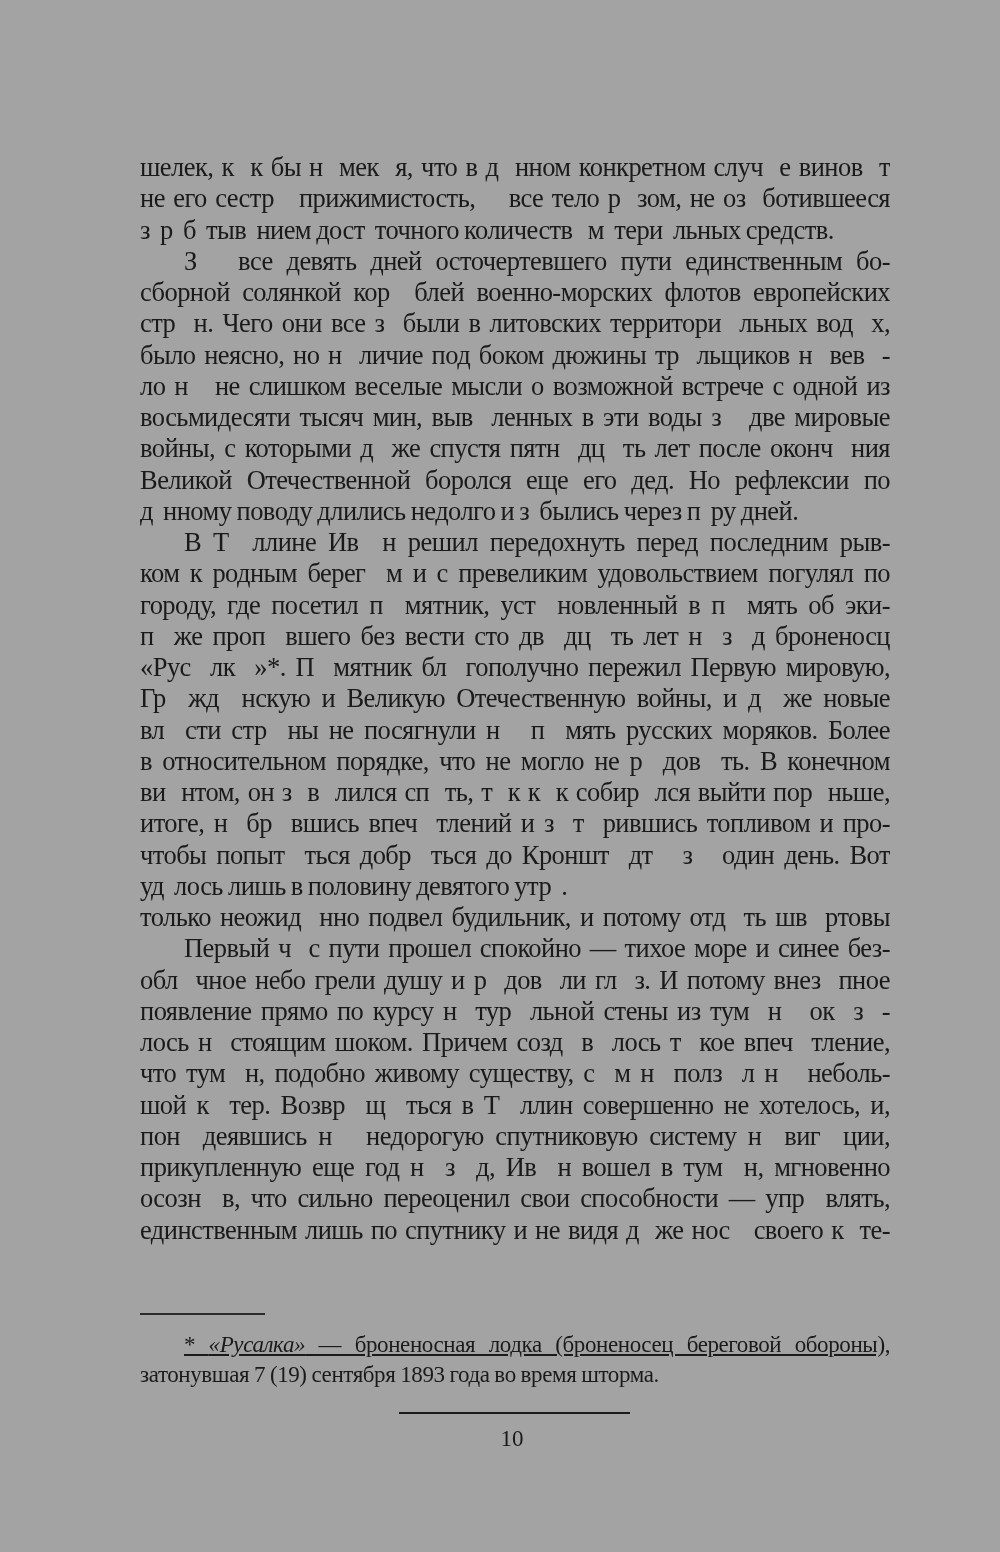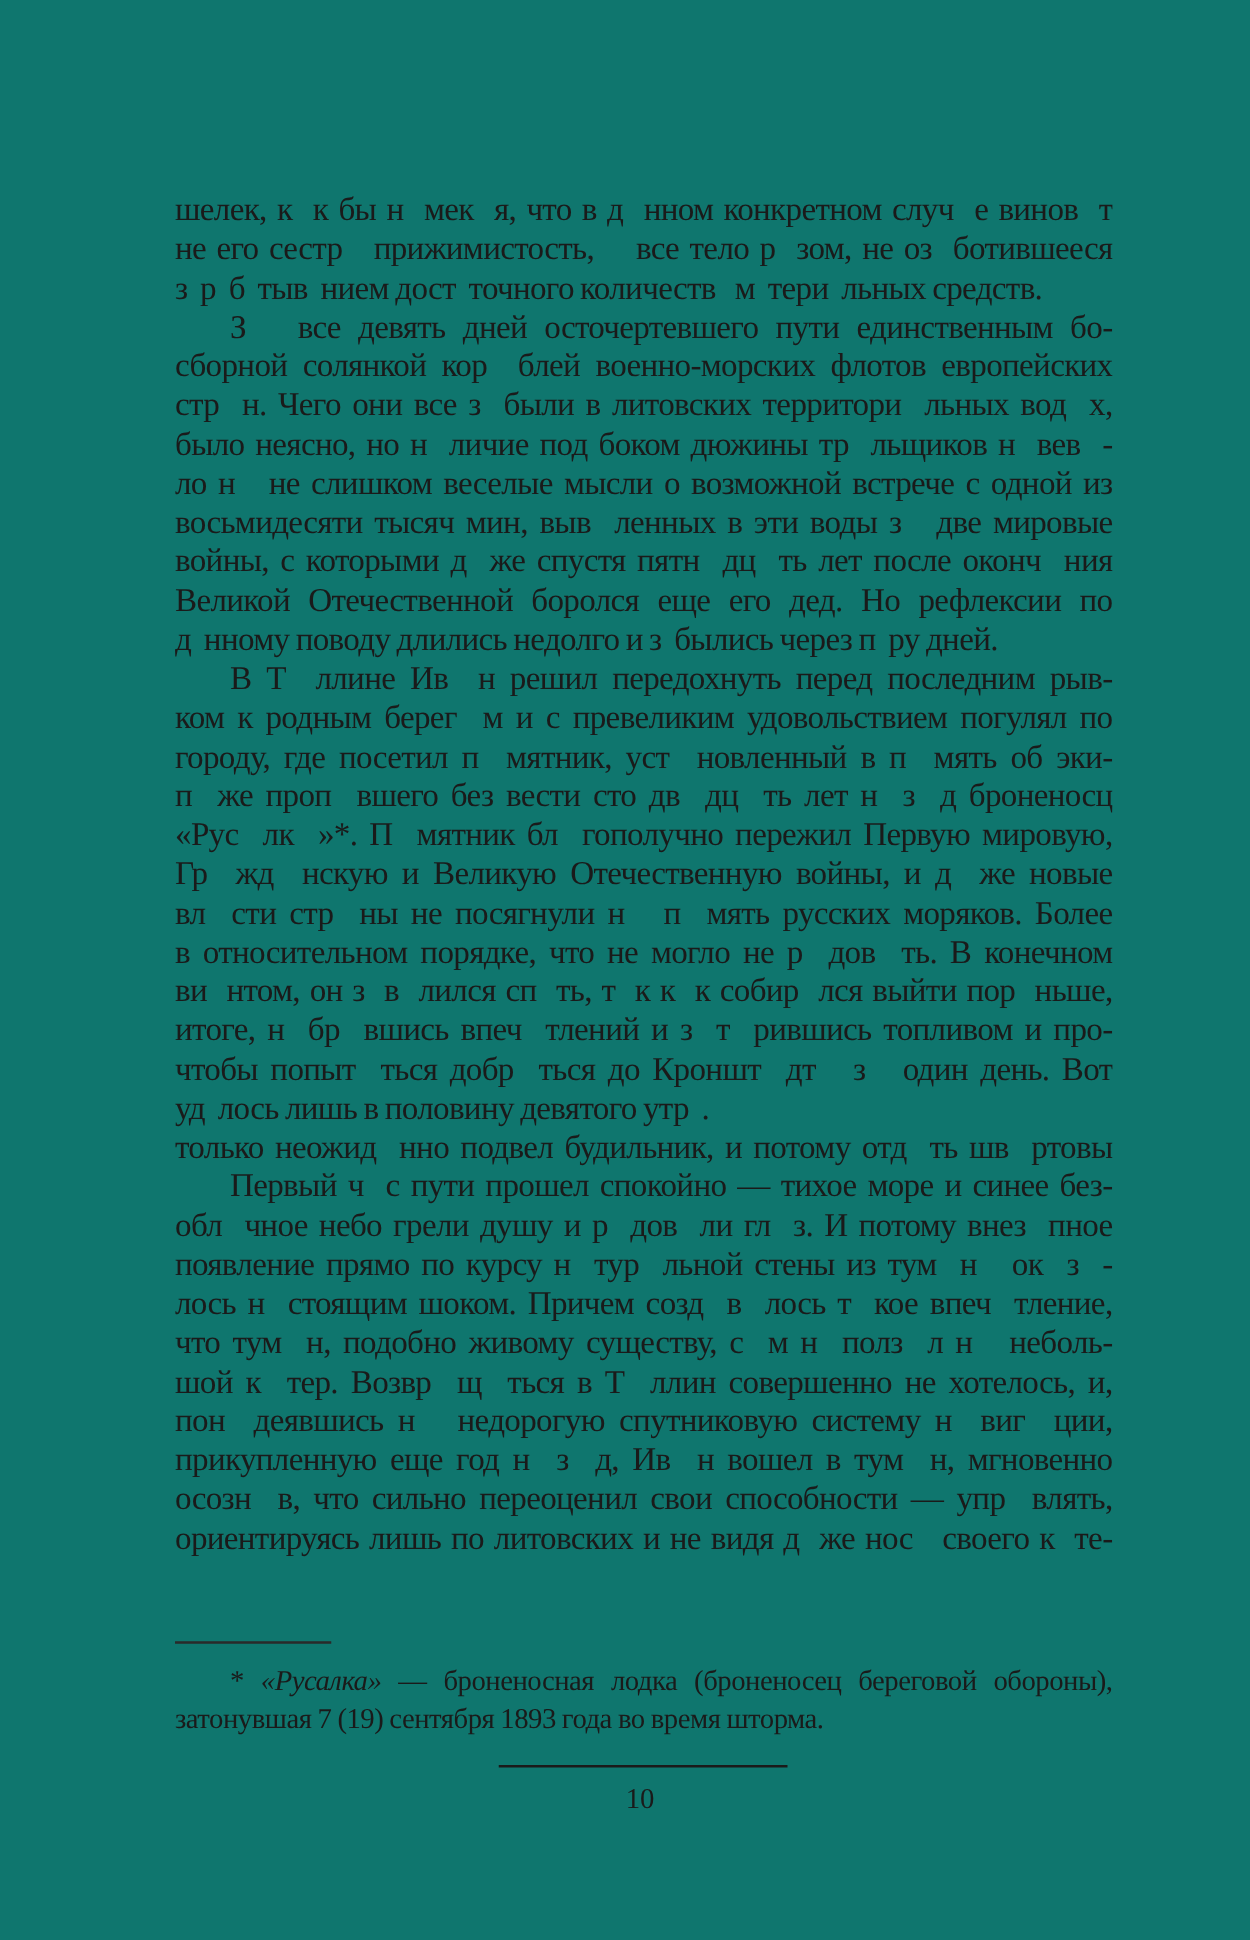--- a/index.html
+++ b/index.html
@@ -13,21 +13,21 @@
     position: relative;
     overflow: hidden;
     color: #1a1a1a;
     font-family: "Liberation Serif", "DejaVu Serif", serif;
   }
   .page {
     position: absolute;
     left: 0; top: 0;
     width: 1000px;
     height: 1552px;
-    background: #0f766e;
+    background: #a3a3a3;
   }
   .body-text {
     position: absolute;
     left: 140px;
     top: 152px;
     width: 750px;
   }
   .line {
     height: 31.25px;
     line-height: 31.25px;
@@ -65,20 +65,21 @@
     font-size: 23px;
     white-space: pre;
     letter-spacing: -0.4px;
     word-spacing: -0.5px;
     overflow: hidden;
   }
   .fn-line.first {
     padding-left: 44px;
     text-align: justify;
     text-align-last: justify;
+    text-decoration: underline;
   }
   .fn-line .title {
     font-style: italic;
   }
   .page-rule {
     position: absolute;
     left: 399px;
     top: 1412px;
     width: 231px;
     height: 0;
@@ -127,21 +128,21 @@
       <div class="line">только неожид  нно подвел будильник, и потому отд  ть шв  ртовы</div>
       <div class="line indent">Первый ч  с пути прошел спокойно — тихое море и синее без-</div>
       <div class="line">обл  чное небо грели душу и р  дов  ли гл  з. И потому внез  пное</div>
       <div class="line">появление прямо по курсу н  тур  льной стены из тум  н   ок  з  -</div>
       <div class="line">лось н  стоящим шоком. Причем созд  в  лось т  кое впеч  тление,</div>
       <div class="line">что тум  н, подобно живому существу, с  м н  полз  л н   неболь-</div>
       <div class="line">шой к  тер. Возвр  щ  ться в Т  ллин совершенно не хотелось, и,</div>
       <div class="line">пон  деявшись н   недорогую спутниковую систему н  виг  ции,</div>
       <div class="line">прикупленную еще год н  з  д, Ив  н вошел в тум  н, мгновенно</div>
       <div class="line">осозн  в, что сильно переоценил свои способности — упр  влять,</div>
-      <div class="line">ориентируясь лишь по литовских и не видя д  же нос   своего к  те-</div>
+      <div class="line">единственным лишь по спутнику и не видя д  же нос   своего к  те-</div>
     </div>
 
   <div class="fn-rule"></div>
 
   <div class="footnote">
     <div class="fn-line first"><span>* </span><span class="title">«Русалка»</span><span> — броненосная лодка (броненосец береговой обороны),</span></div>
     <div class="fn-line">затонувшая 7 (19) сентября 1893 года во время шторма.</div>
   </div>
 
   <div class="page-rule"></div>

